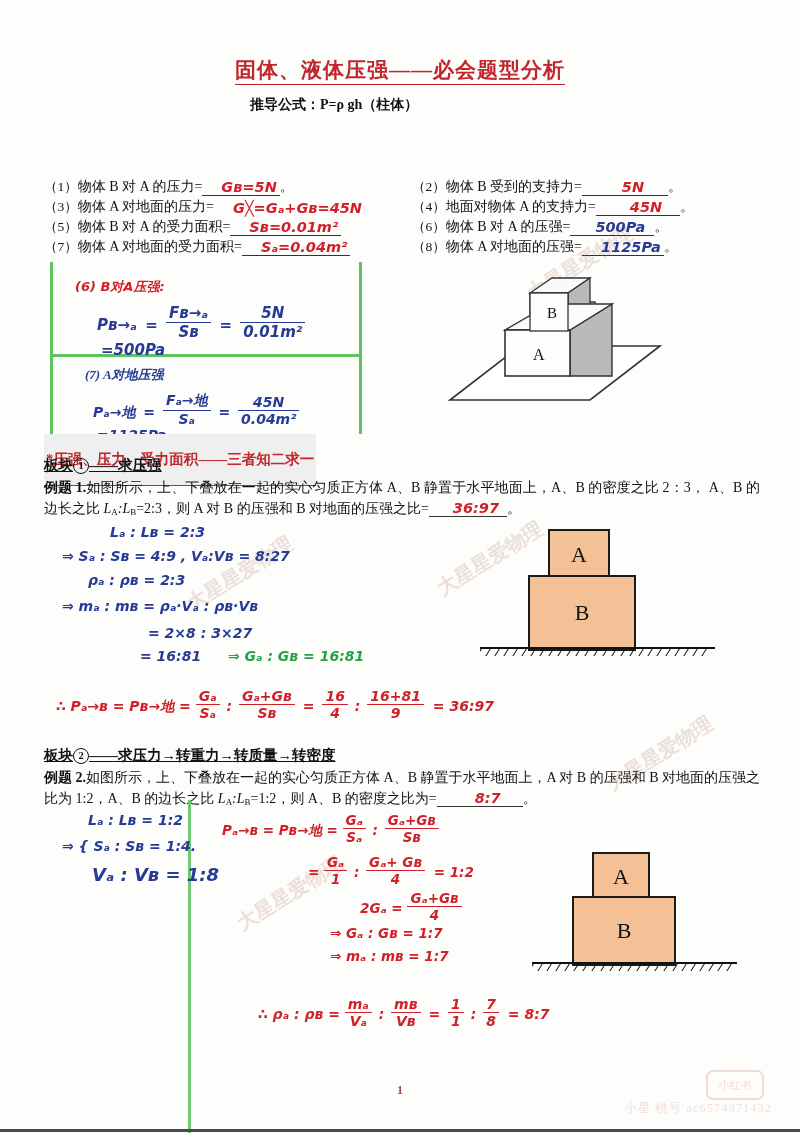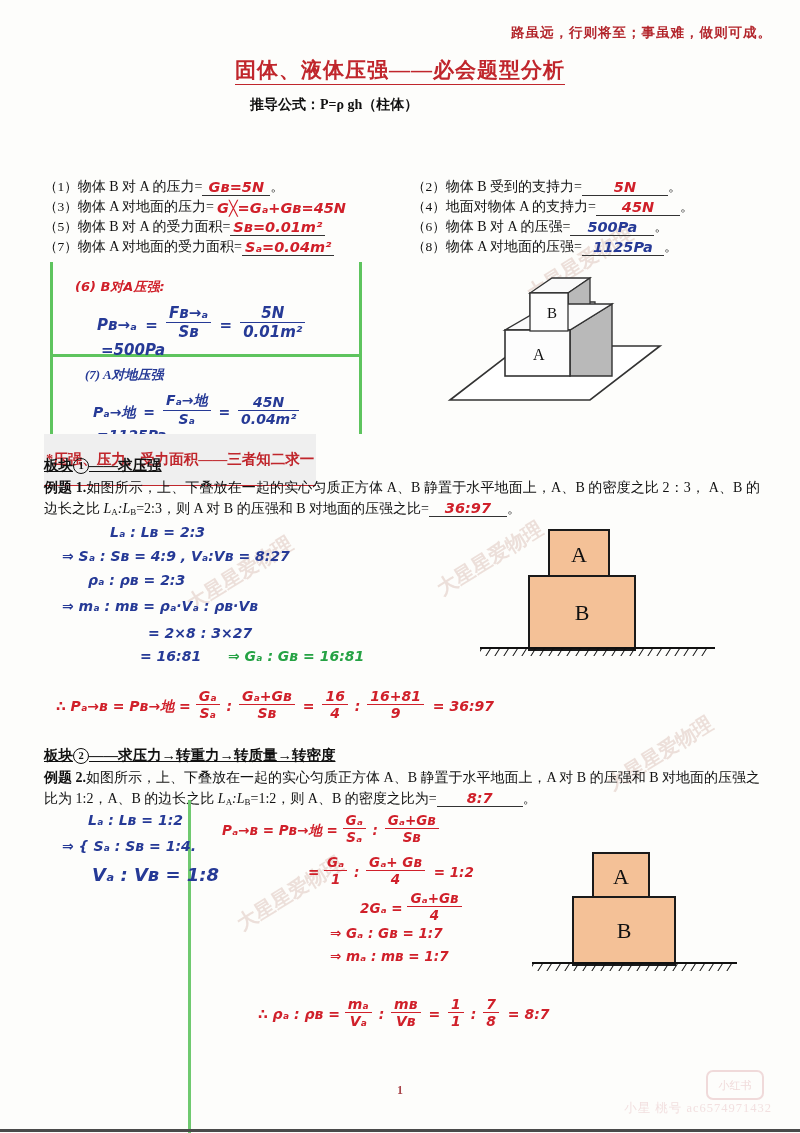--- a/index.html
+++ b/index.html
@@ -44,21 +44,21 @@
   .qgrid{position:absolute;top:176px;left:44px;width:716px;font-size:14px;}
   .qrow{display:flex;height:20px;align-items:flex-end;}
   .qcell{display:flex;align-items:flex-end;}
   .qcell.left{width:368px;}
   .qcell.right{width:348px;}
   .blank{
     display:inline-block;border-bottom:1px solid #333;
     min-width:62px;text-align:center;position:relative;
     padding:0 3px;line-height:15px;
   }
-  .blank .ans{font-size:14.5px;white-space:nowrap;}
+  .blank .ans{font-size:14.5px;white-space:nowrap;margin-left:16px;}
   .nb{font-size:13.5px;}
 
   
   .workbox{
     position:absolute;left:50px;top:262px;width:306px;height:172px;
     border-left:3px solid #5ec45e;border-right:3px solid #5ec45e;
   }
   .workbox .divider{position:absolute;left:-3px;right:-3px;top:92px;height:3px;background:#5ec45e;}
   .wline{position:absolute;font-size:13px;}
 
@@ -117,21 +117,20 @@
 <body>
 
 <div class="page">
 
   <div class="wm" style="left:520px;top:250px;">大星星爱物理</div>
   <div class="wm" style="left:180px;top:560px;">大星星爱物理</div>
   <div class="wm" style="left:430px;top:545px;">大星星爱物理</div>
   <div class="wm" style="left:600px;top:740px;">大星星爱物理</div>
   <div class="wm" style="left:230px;top:880px;">大星星爱物理</div>
 
-  <div class="motto">路虽远，行则将至；事虽难，做则可成。</div>
   <div class="doc-title"><span>固体、液体压强——必会题型分析</span></div>
 
   <div class="derive">推导公式：P=ρ gh（柱体）</div>
 
 
   <div class="qgrid">
     <div class="qrow">
       <div class="qcell left">
         <span class="nb">（1）</span>
           <span>物体 B 对 A 的压力=</span>

